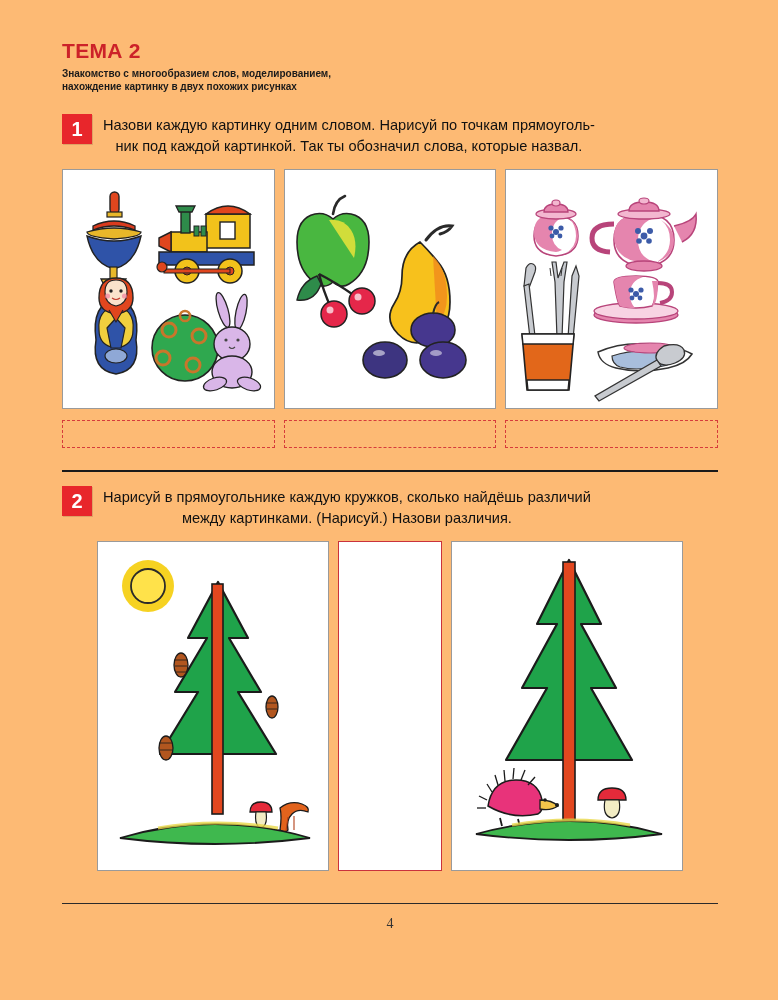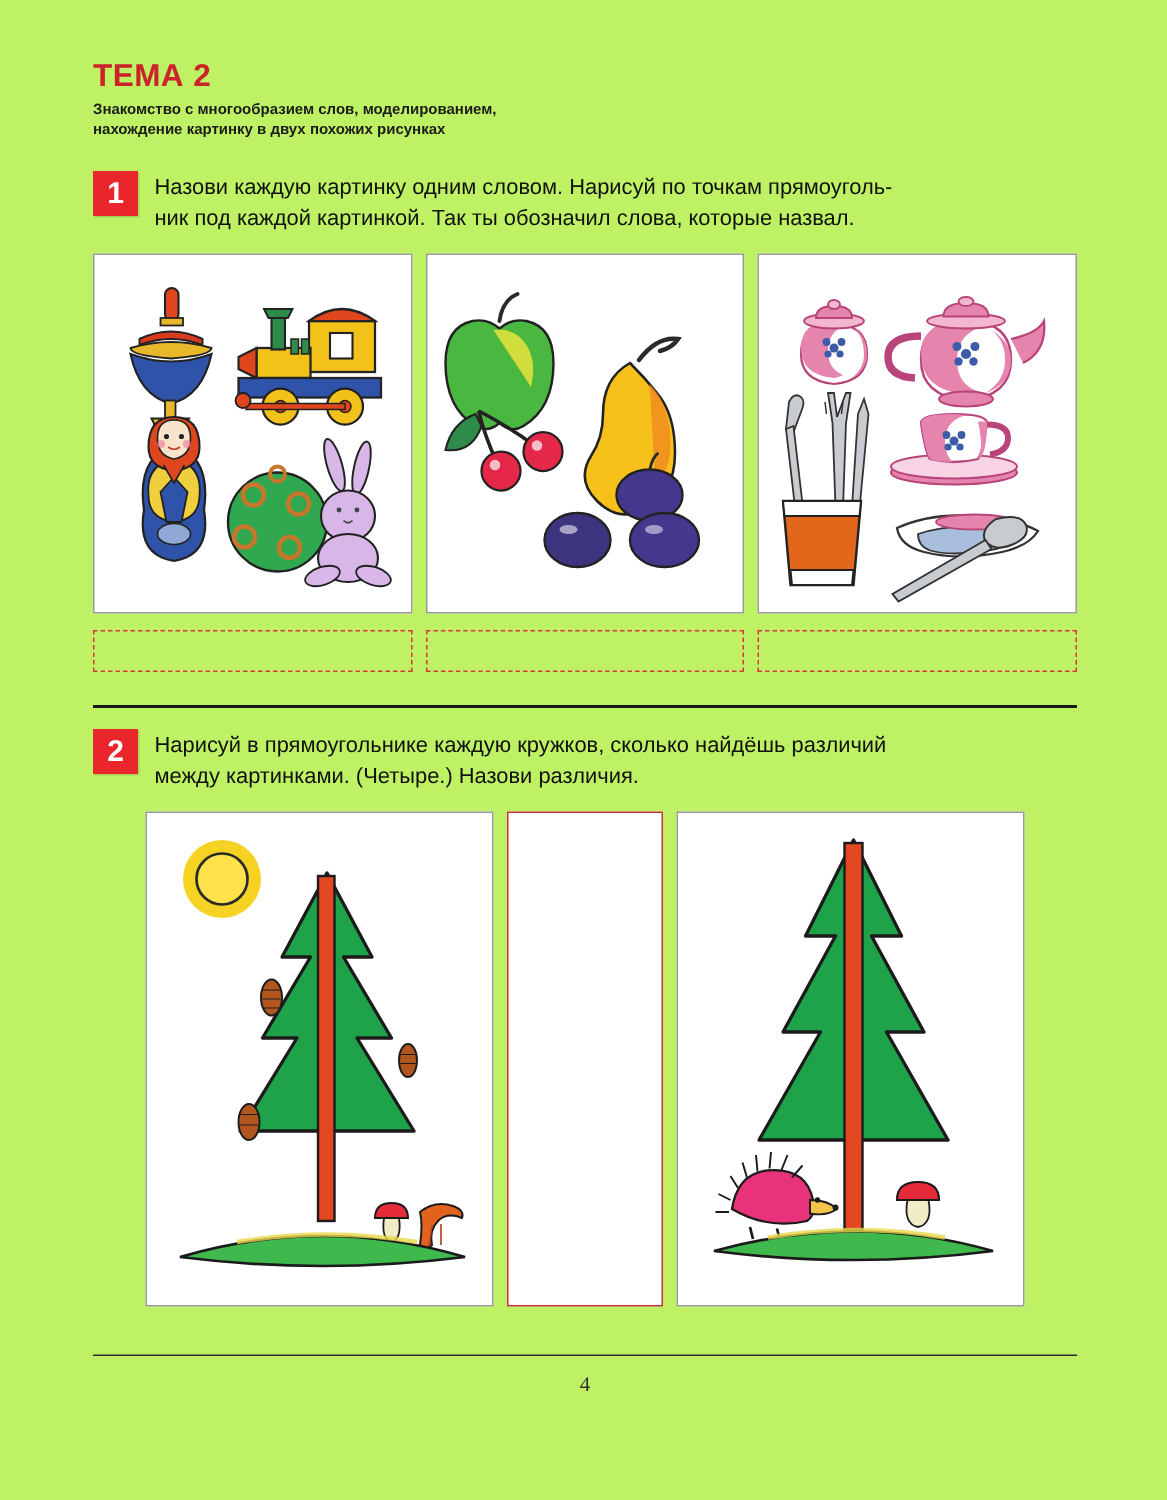--- a/index.html
+++ b/index.html
@@ -1,31 +1,31 @@
 <!DOCTYPE html>
 <html><head>
 <meta charset="utf-8">
 <style>
   html,body{margin:0;padding:0;background:#ffffff;}
   body{width:778px;height:1000px;font-family:"Liberation Sans",sans-serif;-webkit-font-smoothing:antialiased;}
-  .page{position:relative;width:778px;height:1000px;background:#bef264;box-sizing:border-box;}
+  .page{position:relative;width:778px;height:1000px;background:#fdba74;box-sizing:border-box;}
   .content{position:absolute;left:62px;top:40px;width:656px;}
 
   .theme-title{color:#CC2229;font-size:21px;font-weight:bold;letter-spacing:.3px;line-height:1;margin:0 0 6px 0;}
   .theme-sub{color:#1b1b1b;font-size:10px;font-weight:bold;line-height:1.32;margin:0;}
   .theme-sub span{display:block;}
 
   .task{display:flex;align-items:flex-start;gap:11px;}
   .task-1{margin-top:21px;}
   .task-2{margin-top:14px;}
   .badge{flex:0 0 auto;width:30px;height:30px;background:#E8262B;color:#fff;
          font-size:20px;font-weight:bold;display:flex;align-items:center;justify-content:center;
          line-height:1;box-shadow:1px 1px 0 rgba(0,0,0,.12);}
   .task-text{font-size:14.6px;color:#111;line-height:1.42;padding-top:1px;}
-  .task-text span{display:block;}
+  .task-text span{display:block;text-align:center;}
 
   .boxrow{display:flex;gap:9px;margin-top:12px;}
   .picbox{border:1px solid #9a9a9a;background:#fff;box-sizing:border-box;position:relative;overflow:hidden;}
   .row1 .picbox{width:212.6px;height:240px;}
 
   .dashrow{display:flex;gap:9px;margin-top:11px;}
   .dashbox{width:212.6px;height:28px;border:1.6px dashed #D63B3B;box-sizing:border-box;}
 
   .divider{border-top:2px solid #1a1a1a;margin-top:22px;}
 
@@ -240,21 +240,21 @@
       <div class="dashbox"></div>
       <div class="dashbox"></div>
     </div>
 
     <div class="divider"></div>
 
     <div class="task task-2">
       <div class="badge">2</div>
       <div class="task-text">
         <span>Нарисуй в прямоугольнике каждую кружков, сколько найдёшь различий</span>
-        <span>между картинками. (Четыре.) Назови различия.</span>
+        <span>между картинками. (Нарисуй.) Назови различия.</span>
       </div>
     </div>
 
     <div class="scene-row">
 
       <div class="scenebox">
         <svg width="230" height="328" viewBox="0 0 230 328">
           <g>
             <circle cx="50" cy="44" r="26" fill="#F5D016" opacity=".95"></circle>
             <circle cx="50" cy="44" r="17" fill="#FFE24A" stroke="#2a2a2a" stroke-width="1.8"></circle>

